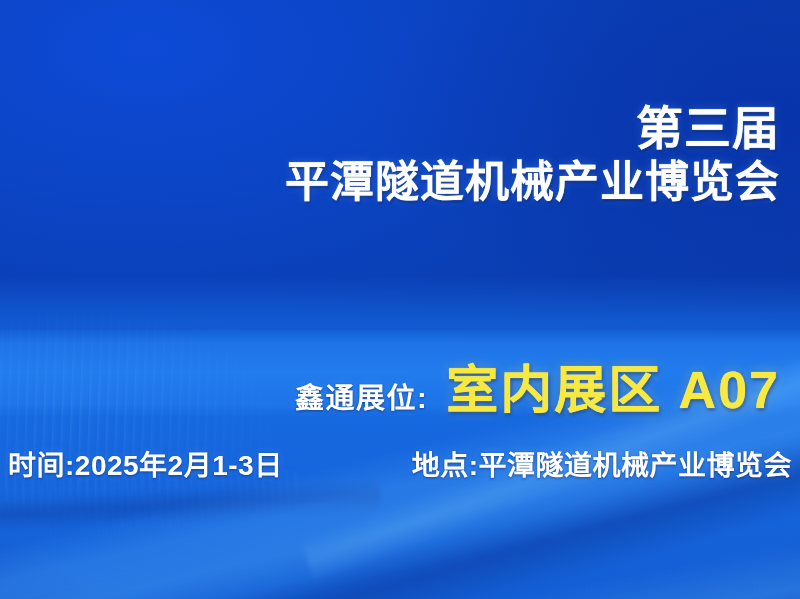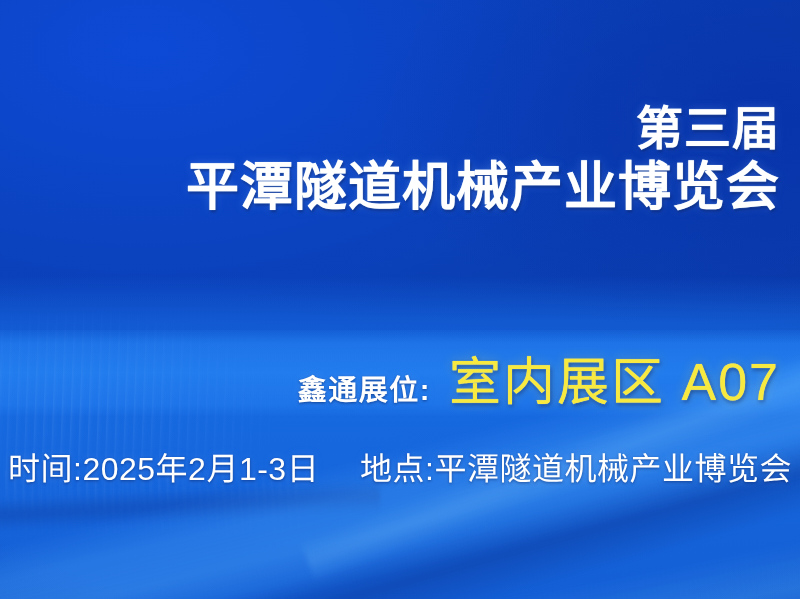--- a/index.html
+++ b/index.html
@@ -171,62 +171,62 @@
     color: #ffffff;
     font-weight: 700;
     letter-spacing: 1px;
     white-space: nowrap;
     text-shadow:
       0 0 1px rgba(190,220,255,0.9),
       1px 2px 3px rgba(4,26,90,0.55),
       0 0 10px rgba(120,175,255,0.30);
   }
   .title-line-1 { font-size: 47px; margin-bottom: 3px; }
-  .title-line-2 { font-size: 53px; margin-bottom: 8px; }
+  .title-line-2 { font-size: 44px; margin-bottom: 8px; }
   .title-line-3 { font-size: 53px; }
 
   .booth-row {
     position: absolute;
     right: 20px;
-    top: 340px;
+    top: 348px;
     display: flex;
     align-items: baseline;
     justify-content: space-between;
     white-space: nowrap;
   }
   .booth-label {
     color: #ffffff;
     font-size: 29px;
     font-weight: 700;
     letter-spacing: 1.5px;
     margin-right: 18px;
     text-shadow: 0 1px 3px rgba(4,26,90,0.6), 0 0 8px rgba(120,175,255,0.28);
   }
   .booth-value {
     color: #f7e93f;
     font-size: 52px;
-    font-weight: 400;
+    font-weight: 700;
     letter-spacing: 2px;
     text-shadow:
       0 0 1px rgba(255,250,170,0.9),
       1px 2px 4px rgba(6,30,96,0.55),
       0 0 12px rgba(250,228,90,0.30);
   }
 
   .meta-row {
     position: absolute;
     left: 8px;
     right: 8px;
     top: 443px;
     display: flex;
     justify-content: space-between;
     align-items: baseline;
     color: #ffffff;
-    font-size: 32px;
-    font-weight: 400;
+    font-size: 28px;
+    font-weight: 700;
     letter-spacing: 0.5px;
     white-space: nowrap;
     text-shadow: 0 1px 3px rgba(4,26,90,0.55), 0 0 9px rgba(130,180,255,0.25);
     gap: 24px;
   }
   .meta-item { display: inline-block; }
 </style>
 </head>
 <body>
 

